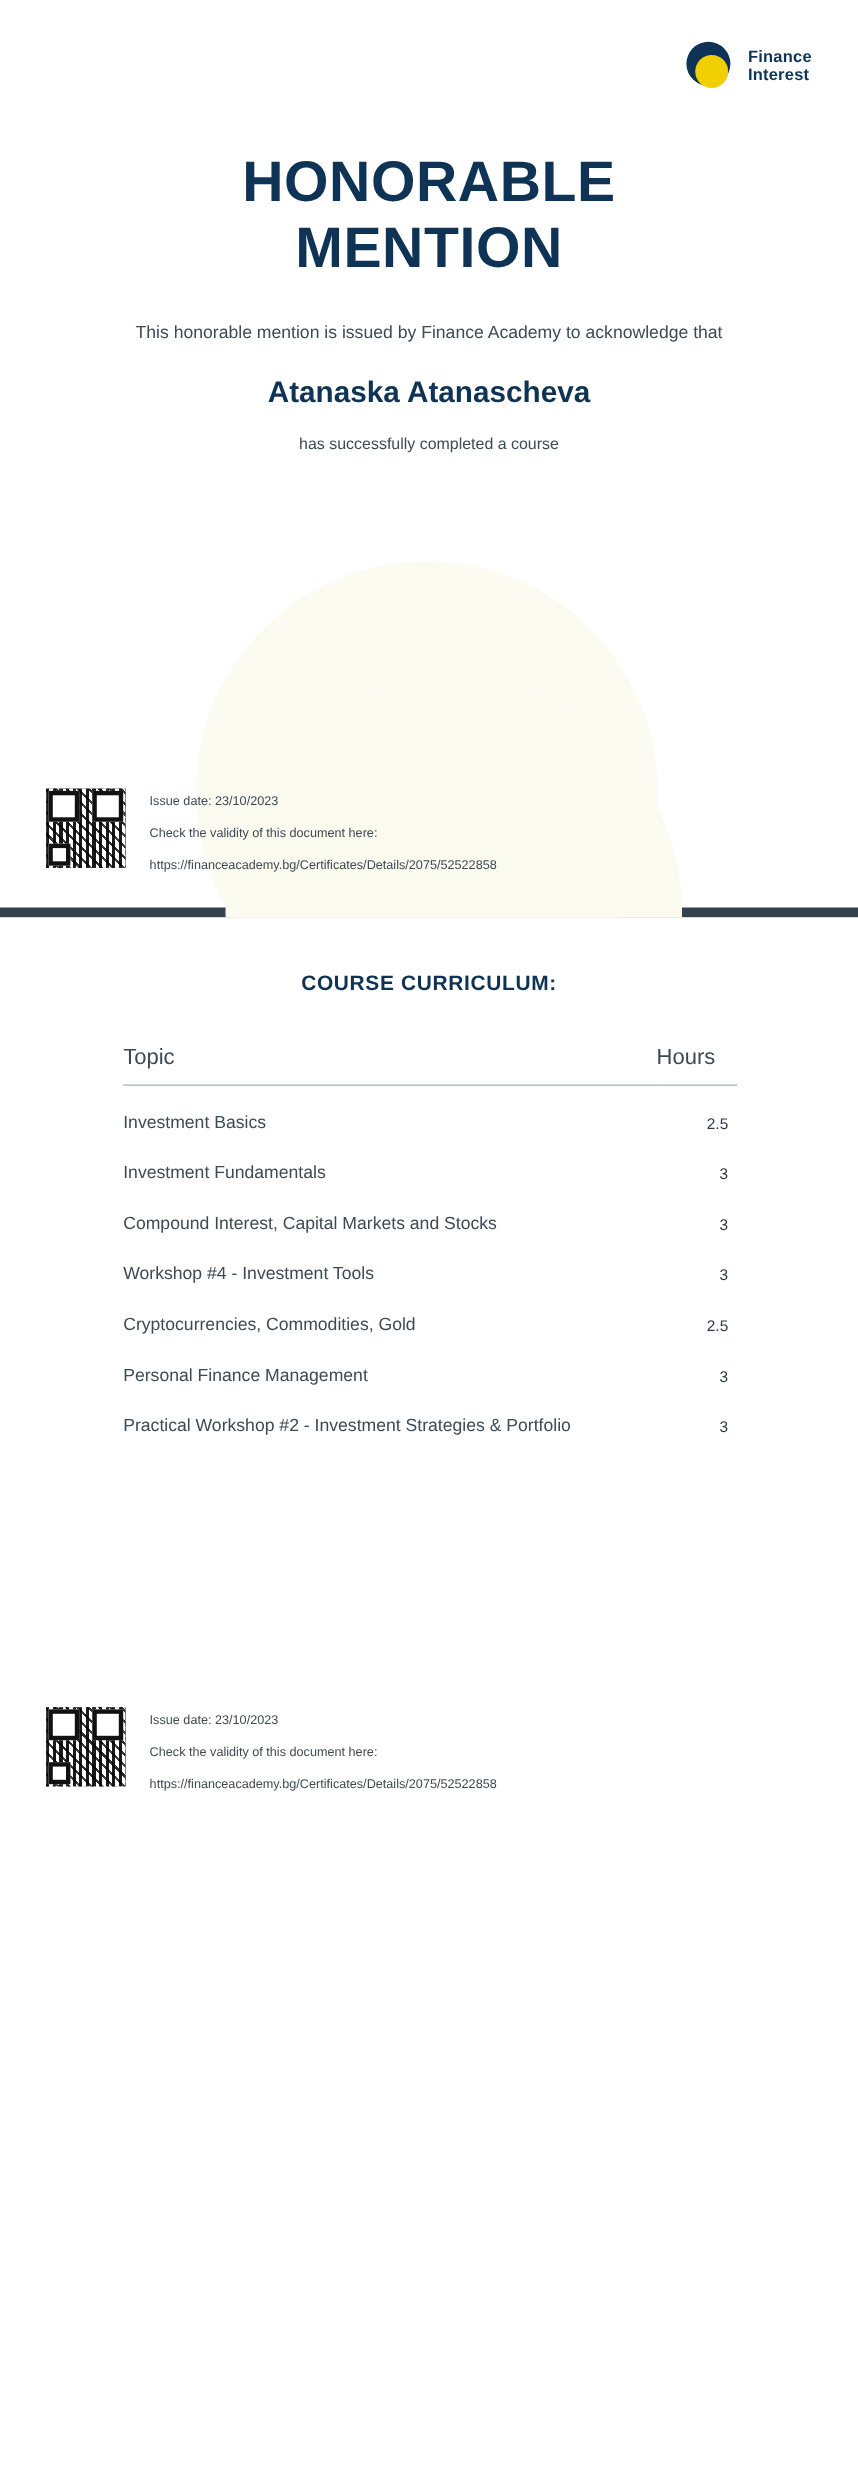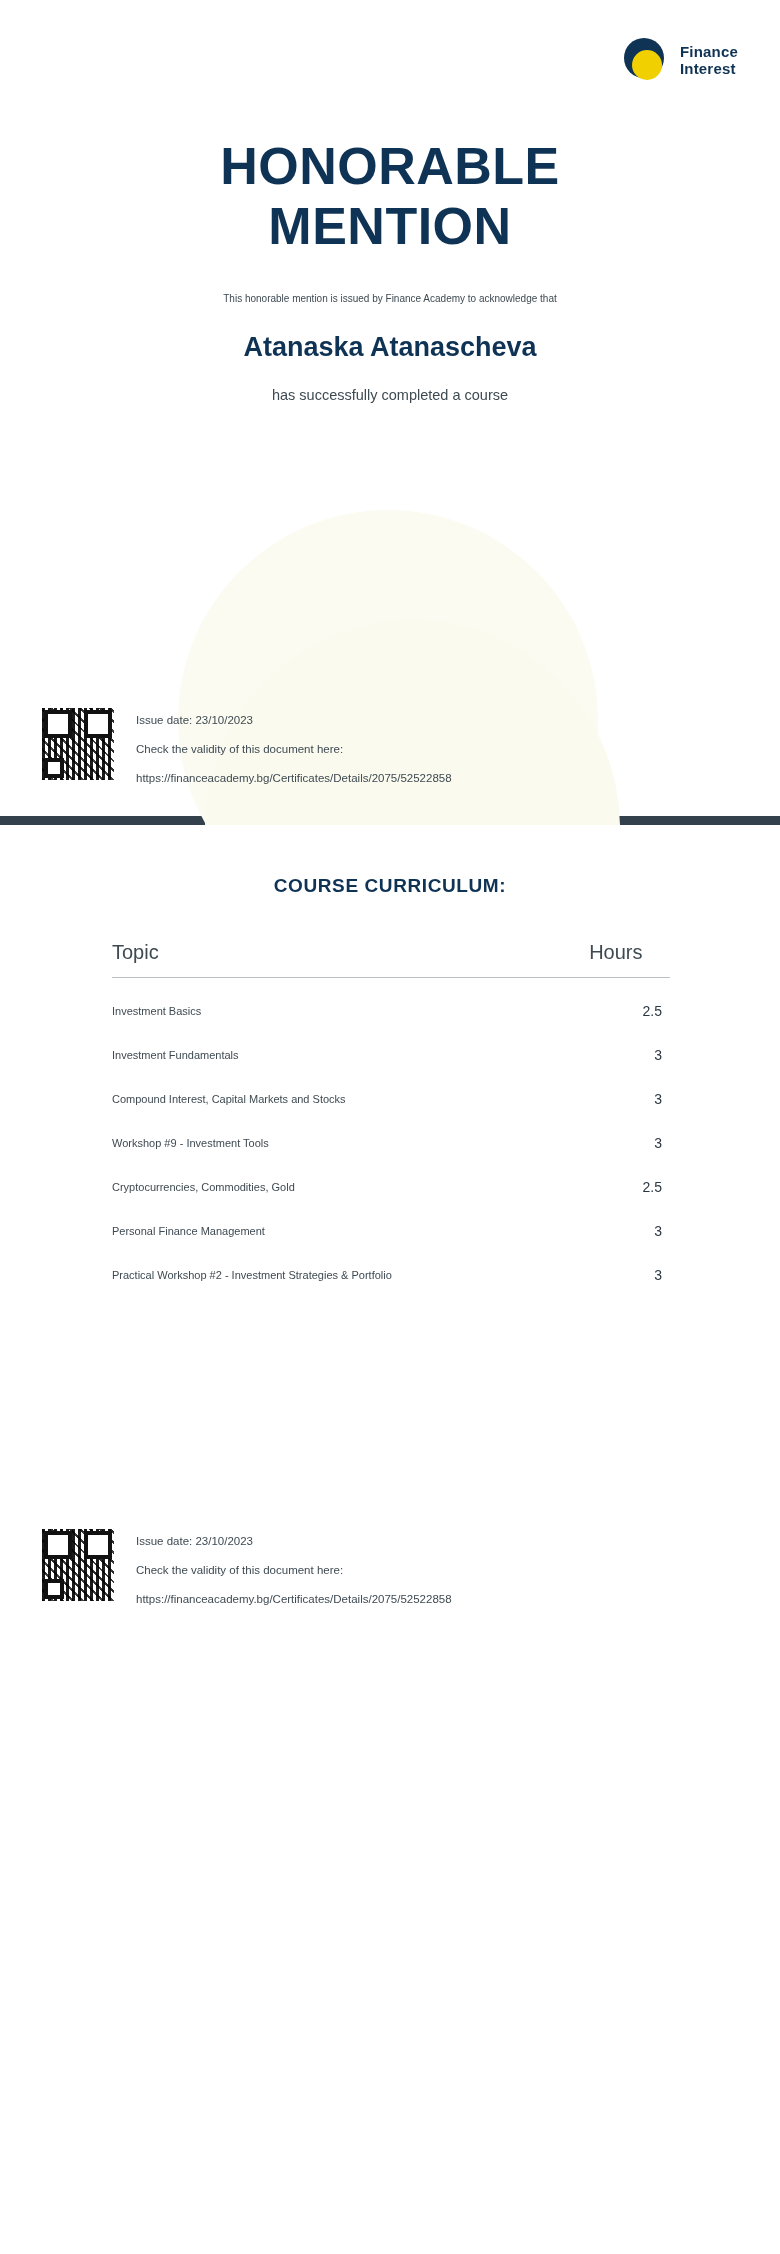--- a/index.html
+++ b/index.html
@@ -89,21 +89,21 @@
   .cert-title {
     color: #0f3354;
     font-weight: bold;
     font-size: 52px;
     line-height: 1.16;
     letter-spacing: .5px;
     margin: 52px 0 0 0;
   }
   .issued-line {
     color: #3e4a52;
-    font-size: 10px;
+    font-size: 16px;
     line-height: 1.5;
     max-width: 580px;
     margin: 34px auto 0 auto;
   }
   .recipient {
     color: #0f3354;
     font-weight: bold;
     font-size: 27px;
     margin: 26px 0 0 0;
   }
@@ -205,26 +205,26 @@
   }
   table.curr thead th {
     font-weight: normal;
     color: #3e4a52;
     font-size: 20px;
     text-align: left;
     padding: 0 0 13px 0;
     border-bottom: 1px solid #b9c0c6;
   }
   table.curr thead th.hours {
-    text-align: center;
+    text-align: left;
     padding-right: 8px;
   }
   table.curr tbody td {
     color: #3e4a52;
-    font-size: 11px;
+    font-size: 16px;
     padding: 18px 0 10px 0;
     vertical-align: middle;
   }
   table.curr tbody tr:first-child td { padding-top: 25px; }
   table.curr tbody td.hours {
     text-align: right;
     font-size: 14px;
     color: #2b3742;
     padding-right: 8px;
     white-space: nowrap;
@@ -305,21 +305,21 @@
           </tr>
           <tr>
             <td>Investment Fundamentals</td>
             <td class="hours">3</td>
           </tr>
           <tr>
             <td>Compound Interest, Capital Markets and Stocks</td>
             <td class="hours">3</td>
           </tr>
           <tr>
-            <td>Workshop #9 - Investment Tools</td>
+            <td>Workshop #4 - Investment Tools</td>
             <td class="hours">3</td>
           </tr>
           <tr>
             <td>Cryptocurrencies, Commodities, Gold</td>
             <td class="hours">2.5</td>
           </tr>
           <tr>
             <td>Personal Finance Management</td>
             <td class="hours">3</td>
           </tr>

